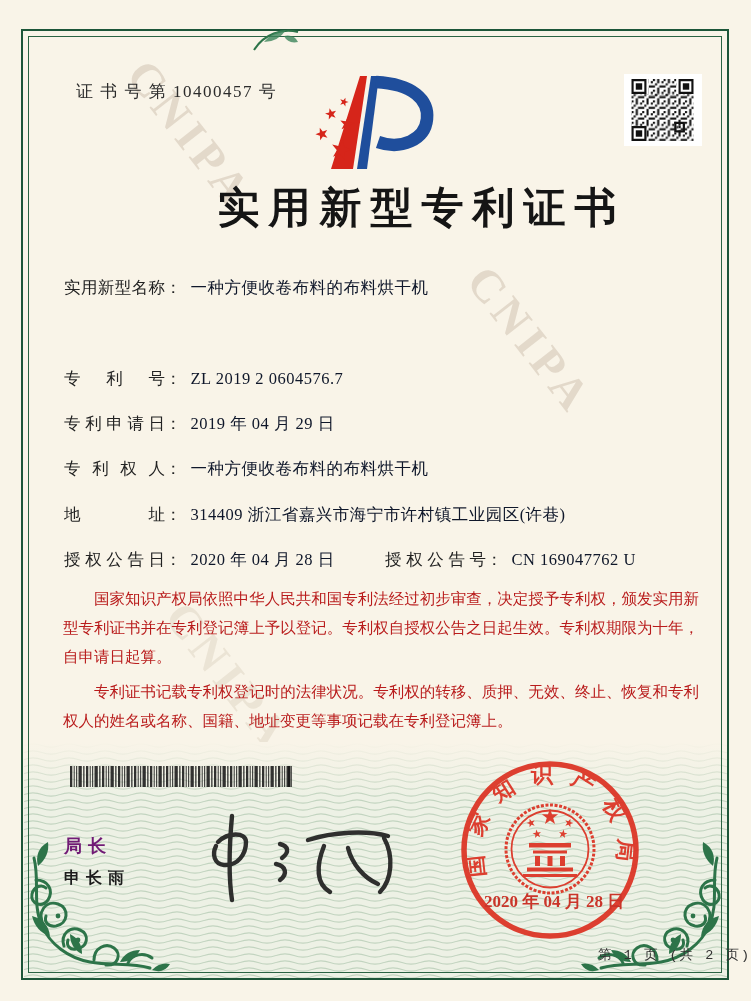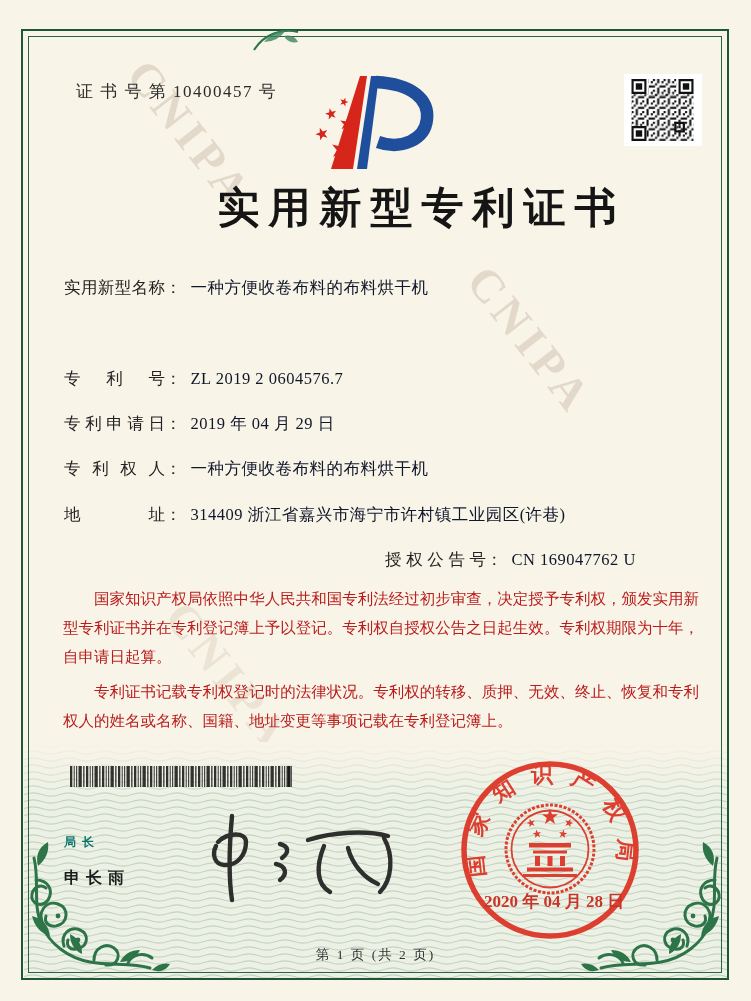--- a/index.html
+++ b/index.html
@@ -32,31 +32,31 @@
   
   .barcode{position:absolute;left:70px;top:766px;width:222px;height:21px;}
   
   .waveband{position:absolute;left:24px;top:742px;width:703px;height:237px;}
   
   .orn{position:absolute;width:152px;height:150px;}
   .orn.left{left:24px;top:830px;}
   .orn.right{left:575px;top:830px;}
   .sprig{position:absolute;left:250px;top:24px;width:52px;height:30px;}
   
-  .signer-title{position:absolute;left:64px;top:834px;font-size:12px;font-weight:bold;letter-spacing:6px;
-                font-family:"Liberation Sans","DejaVu Sans",sans-serif;color:#0f766e;}
+  .signer-title{position:absolute;left:64px;top:834px;font-size:18px;font-weight:bold;letter-spacing:6px;
+                font-family:"Liberation Sans","DejaVu Sans",sans-serif;color:#701a75;}
   .signer-name{position:absolute;left:64px;top:868px;font-size:16px;font-weight:bold;letter-spacing:6px;
                font-family:"Liberation Sans","DejaVu Sans",sans-serif;color:#1c1c1c;}
   .signature{position:absolute;left:188px;top:808px;width:220px;height:105px;}
   
   .seal{position:absolute;left:457px;top:757px;width:186px;height:186px;opacity:0.93;}
   .seal text{font-family:"Liberation Serif",serif;}
   
-  .footer{position:absolute;left:0;top:946px;width:100%;text-align:center;font-size:13.5px;
-          letter-spacing:2px;color:#333;}
+  .footer{position:absolute;left:0;top:946px;width:100%;text-align:right;font-size:13.5px;
+          letter-spacing:2px;color:#333;font-family:Liberation Mono, monospace;}
 </style>
 </head>
 <body>
 
 <div class="page">
 
   <div class="wm" style="left:158px;top:50px;">CNIPA</div>
   <div class="wm" style="left:498px;top:256px;">CNIPA</div>
   <div class="wm w3" style="left:196px;top:592px;">CNIPA</div>
 
@@ -183,20 +183,23 @@
     <span class="flabel">专利号</span><span>：</span><span class="fvalue">ZL 2019 2 0604576.7</span>
   </div>
   <div class="frow" style="top:413px;">
     <span class="flabel">专利申请日</span><span>：</span><span class="fvalue">2019 年 04 月 29 日</span>
   </div>
   <div class="frow" style="top:458px;">
     <span class="flabel">专利权人</span><span>：</span><span class="fvalue">一种方便收卷布料的布料烘干机</span>
   </div>
   <div class="frow" style="top:504px;">
     <span class="flabel">地址</span><span>：</span><span class="fvalue">314409 浙江省嘉兴市海宁市许村镇工业园区(许巷)</span>
+  </div>
+  <div class="frow" style="top:549px;">
+    <span class="flabel">授权公告日</span><span>：</span><span class="fvalue">2020 年 04 月 28 日</span>
   </div>
   <div class="frow right" style="top:549px;">
     <span class="flabel">授权公告号</span><span>：</span><span class="fvalue">CN 169047762 U</span>
   </div>
 
   <div class="paras">
     <p>国家知识产权局依照中华人民共和国专利法经过初步审查，决定授予专利权，颁发实用新型专利证书并在专利登记簿上予以登记。专利权自授权公告之日起生效。专利权期限为十年，自申请日起算。</p>
     <p>专利证书记载专利权登记时的法律状况。专利权的转移、质押、无效、终止、恢复和专利权人的姓名或名称、国籍、地址变更等事项记载在专利登记簿上。</p>
   </div>
 

